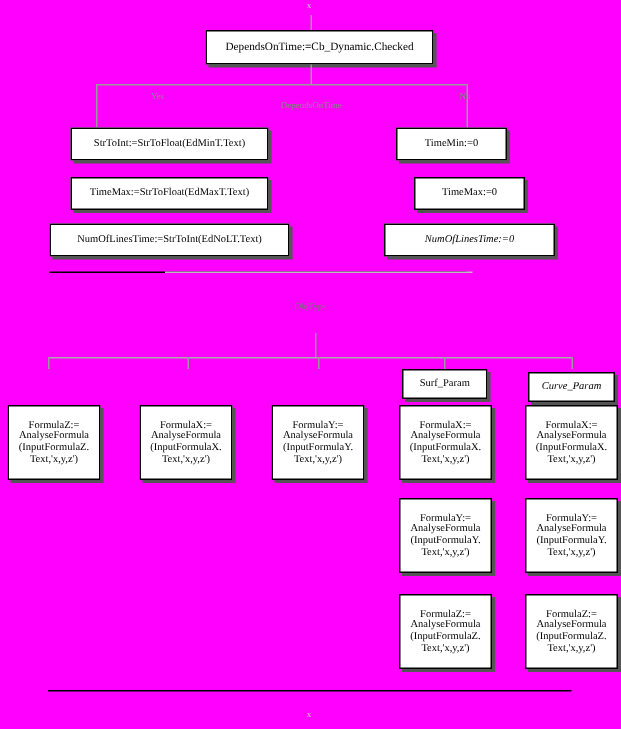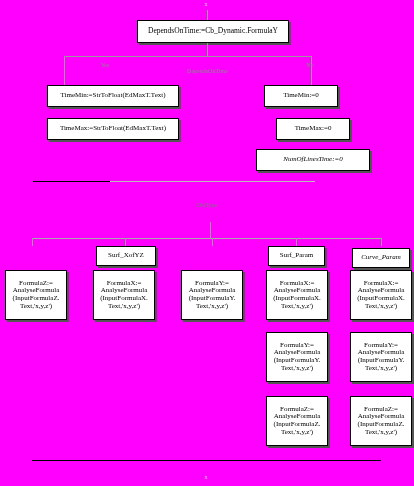--- a/index.html
+++ b/index.html
@@ -68,49 +68,49 @@
   }
 </style>
 </head>
 <body style="background: rgb(255, 0, 255);">
 
 <div id="canvas">
 
   <div class="tick" style="left:196px; top:1px;">x</div>
 
   <div class="ln v" style="left:207px; top:10px; height:10px; background:#999;"></div>
-  <div class="box lg" style="left:137px; top:20px; width:152px; height:23px;">DependsOnTime:=Cb_Dynamic.FormulaY</div>
+  <div class="box lg" style="left:137px; top:20px; width:152px; height:23px;">DependsOnTime:=Cb_Dynamic.Checked</div>
 
   <div class="ln v" style="left:207px; top:43px; height:13px; background:#999;"></div>
   <div class="ln h" style="left:64px; top:56px; width:247px; background:#999;"></div>
   <div class="lbl" style="left:160px; top:68px; width:95px;">DependsOnTime</div>
 
   <div class="ln v" style="left:64px; top:56px; height:29px; background:#999;"></div>
   <div class="lbl" style="left:95px; top:62px; width:20px;">Yes</div>
-  <div class="box" style="left:47px; top:85px; width:132px; height:22px;">TimeMin:=StrToFloat(EdMaxT.Text)</div>
+  <div class="box" style="left:47px; top:85px; width:132px; height:22px;">StrToInt:=StrToFloat(EdMinT.Text)</div>
   <div class="box" style="left:47px; top:118px; width:132px; height:22px;">TimeMax:=StrToFloat(EdMaxT.Text)</div>
+  <div class="box" style="left:33px; top:149px; width:160px; height:22px;">NumOfLinesTime:=StrToInt(EdNoLT.Text)</div>
 
   <div class="ln v" style="left:311px; top:56px; height:29px; background:#999;"></div>
   <div class="lbl" style="left:300px; top:62px; width:20px;">No</div>
   <div class="box" style="left:264px; top:85px; width:74px; height:22px;">TimeMin:=0</div>
   <div class="box" style="left:276px; top:118px; width:74px; height:22px;">TimeMax:=0</div>
   <div class="box" style="left:256px; top:149px; width:114px; height:22px;font-style:italic;">NumOfLinesTime:=0</div>
 
   <div class="ln h" style="left:33px; top:181px; width:278px; background:#000;"></div>
   <div class="ln dot" style="left:110px; top:181px; width:205px;"></div>
 
   <div class="lbl dk" style="left:182px; top:202px; width:50px;">ObjType</div>
   <div class="ln v" style="left:210px; top:222px; height:16px; background:#999;"></div>
   <div class="ln h" style="left:32px; top:238px; width:349px; background:#aaaaaa;"></div>
 
   <div class="ln v" style="left:32px; top:238px; height:8px; background:#999;"></div>
   <div class="box" style="left:5px; top:270px; width:62px; height:50px;">FormulaZ:= AnalyseFormula (InputFormulaZ. Text,'x,y,z')</div>
 
   <div class="ln v" style="left:125px; top:238px; height:8px; background:#999;"></div>
-  <div class="box" style="left:96px; top:246px; width:60px; height:20px;">Surf_XofYZ</div>
   <div class="box" style="left:93px; top:270px; width:62px; height:50px;">FormulaX:= AnalyseFormula (InputFormulaX. Text,'x,y,z')</div>
 
   <div class="ln v" style="left:212px; top:238px; height:8px; background:#999;"></div>
   <div class="box" style="left:181px; top:270px; width:62px; height:50px;">FormulaY:= AnalyseFormula (InputFormulaY. Text,'x,y,z')</div>
 
   <div class="ln v" style="left:296px; top:238px; height:8px; background:#999;"></div>
   <div class="box" style="left:268px; top:246px; width:57px; height:20px;">Surf_Param</div>
   <div class="box" style="left:266px; top:270px; width:62px; height:50px;">FormulaX:= AnalyseFormula (InputFormulaX. Text,'x,y,z')</div>
   <div class="box" style="left:266px; top:332px; width:62px; height:50px;">FormulaY:= AnalyseFormula (InputFormulaY. Text,'x,y,z')</div>
   <div class="box" style="left:266px; top:396px; width:62px; height:50px;">FormulaZ:= AnalyseFormula (InputFormulaZ. Text,'x,y,z')</div>

